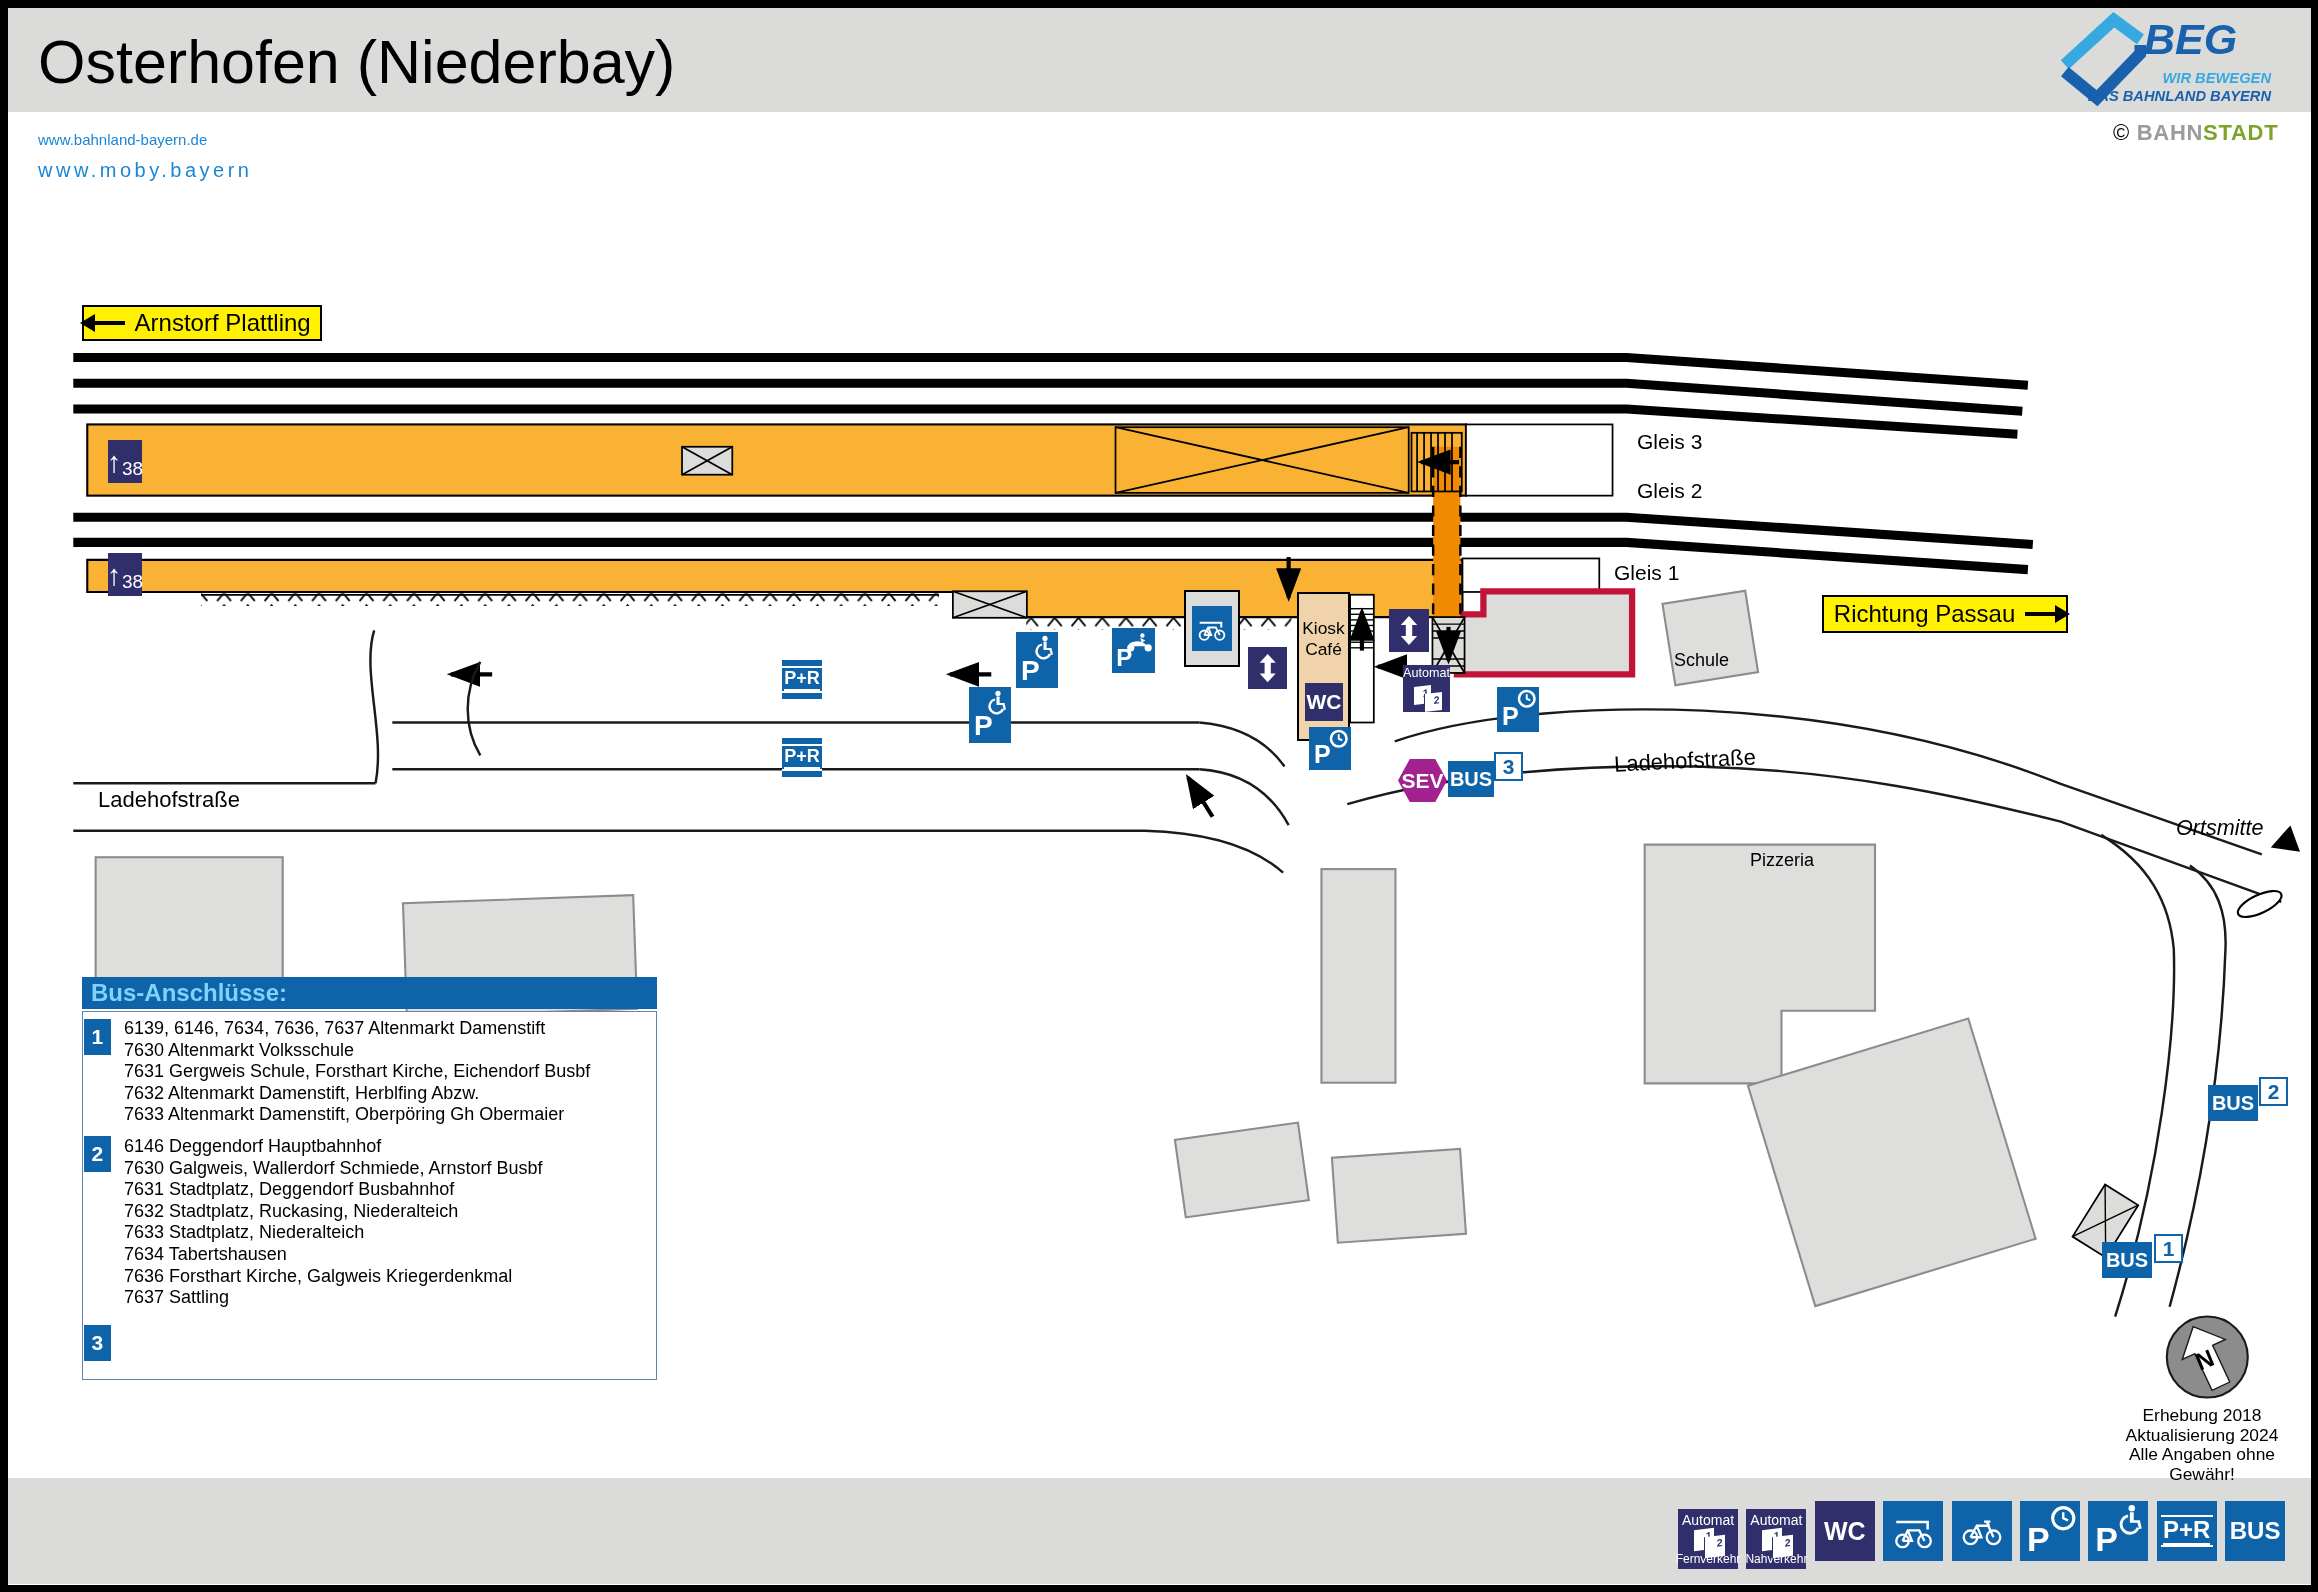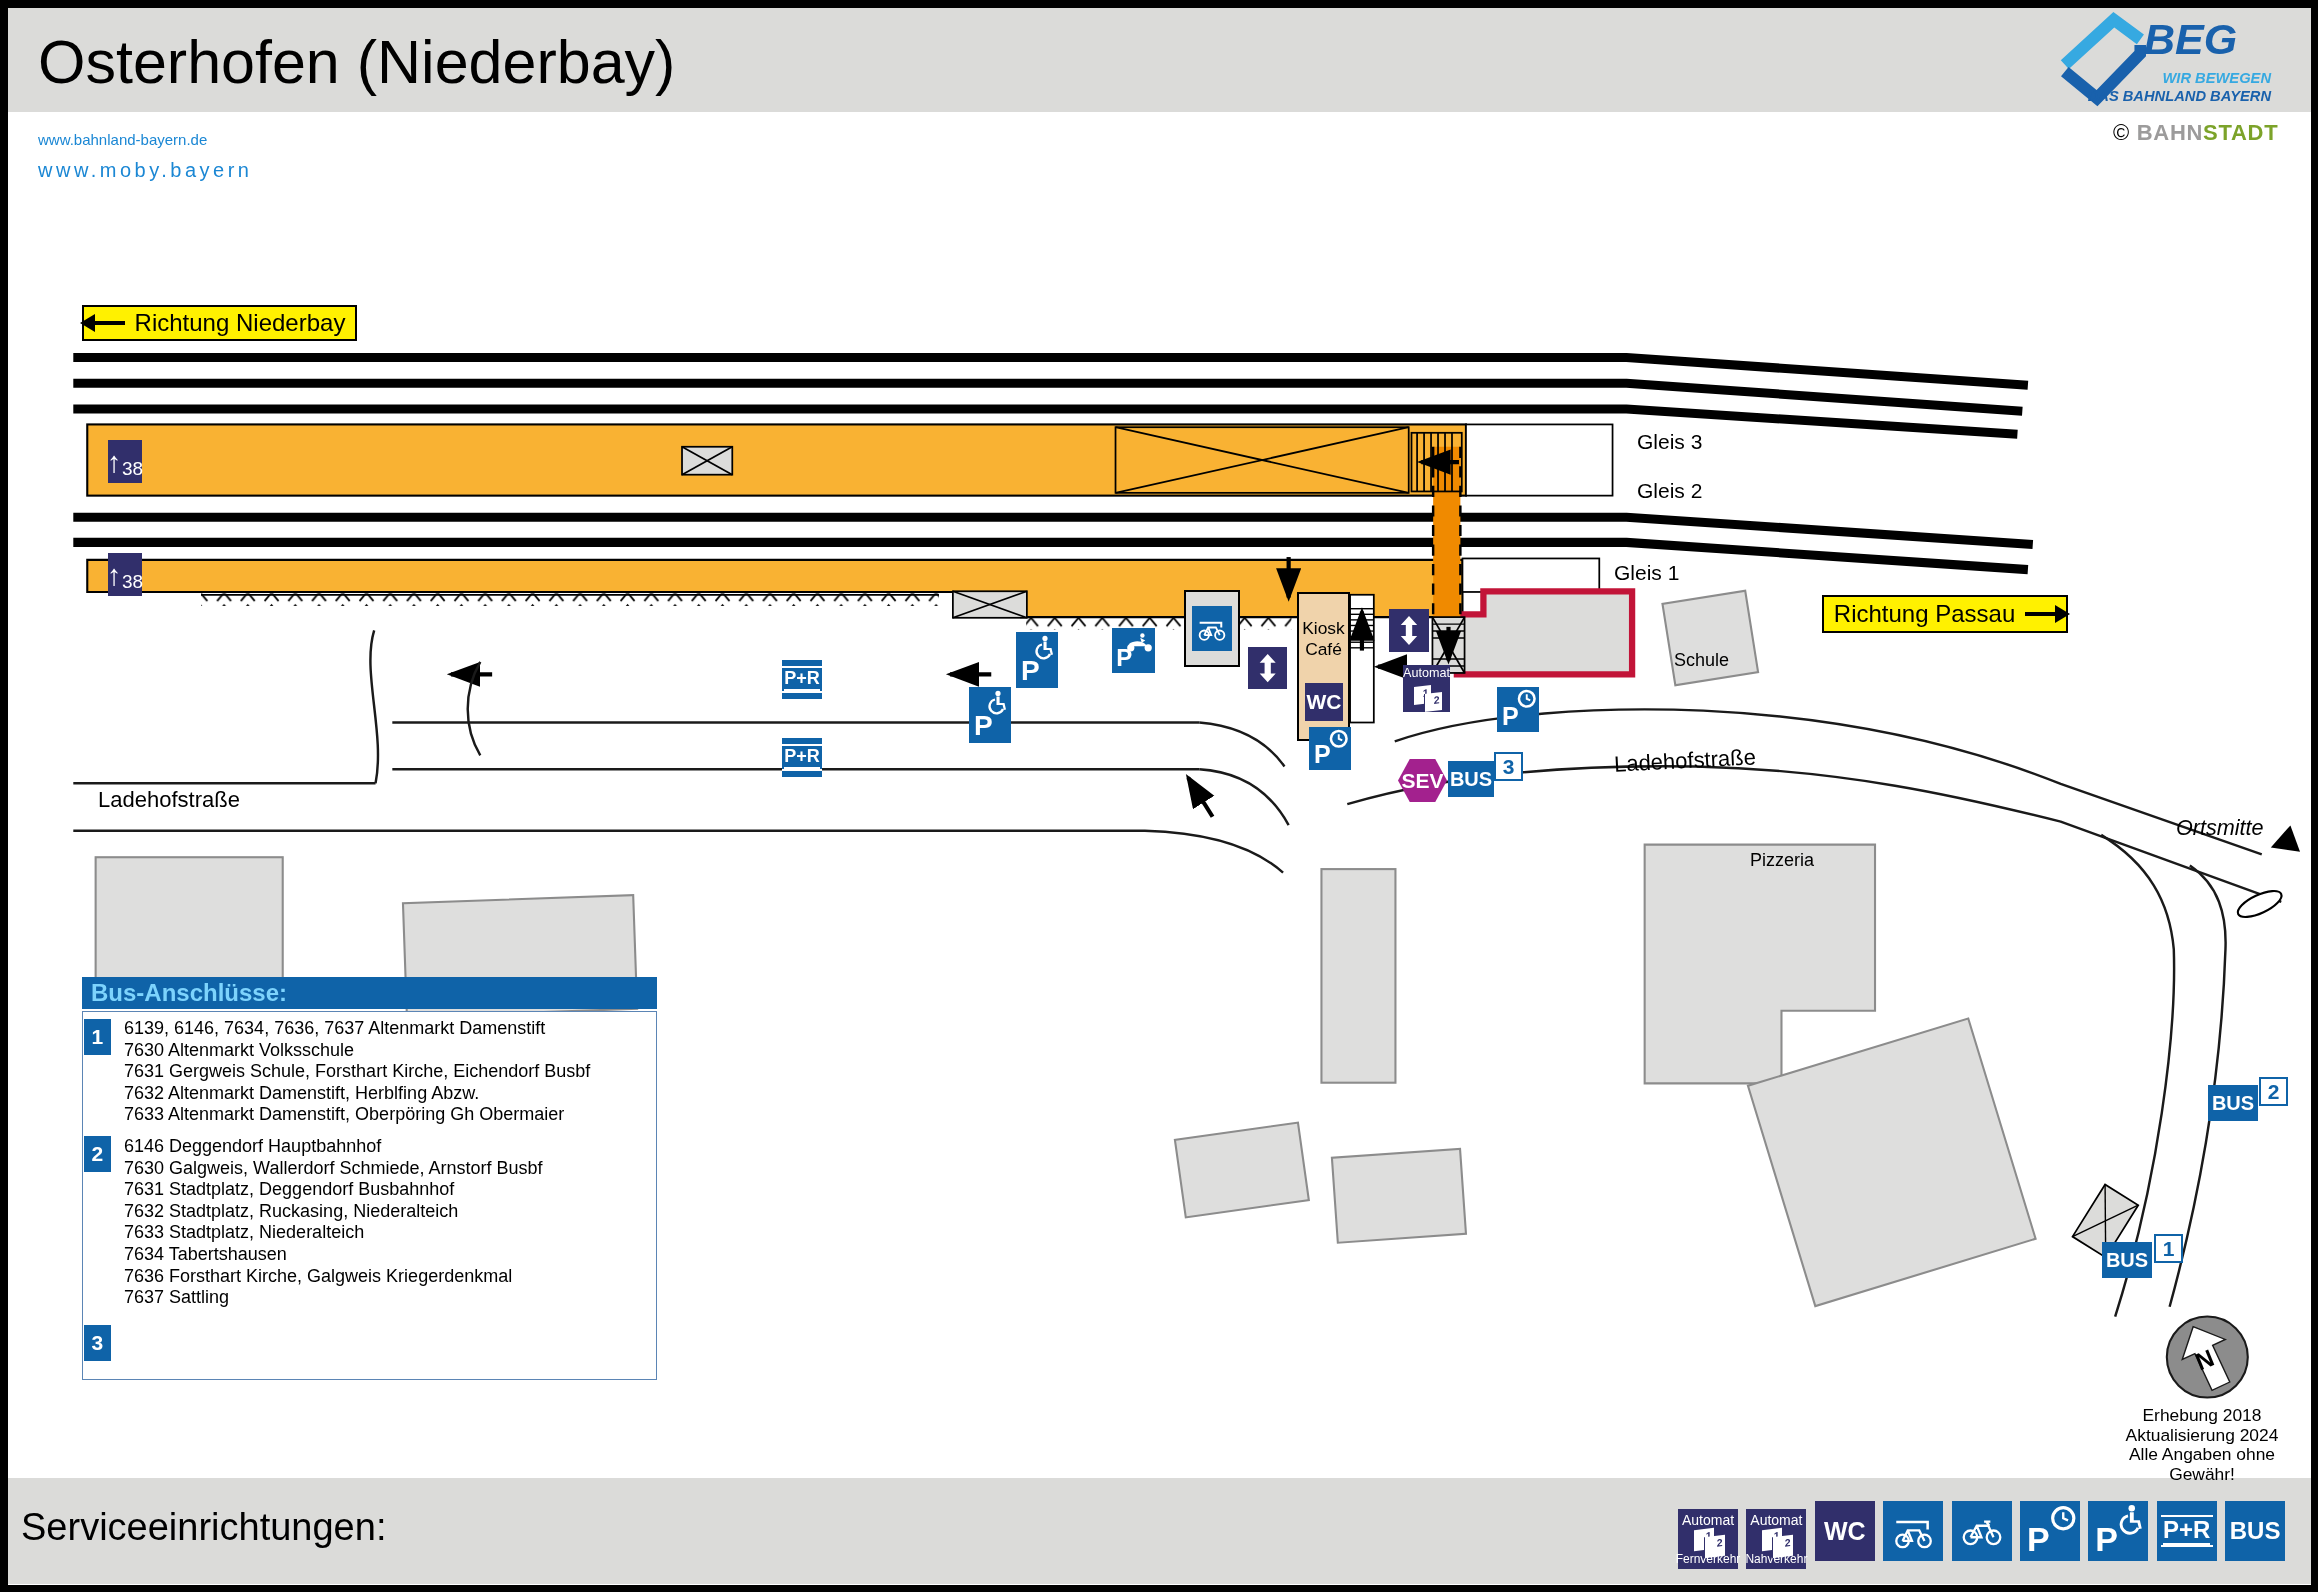--- a/index.html
+++ b/index.html
@@ -197,21 +197,21 @@
     <g>
       <circle cx="3162" cy="1944" r="58" fill="#8C8C8C" stroke="#1a1a1a" stroke-width="3"></circle>
       <g transform="rotate(-25 3162 1944)">
         <polygon points="3162,1896 3196,1932 3176,1932 3176,1990 3148,1990 3148,1932 3128,1932" fill="#fff" stroke="#1a1a1a" stroke-width="2"></polygon>
       </g>
     </g>
   </svg>
 
   <div class="ysign" style="left:82px;top:305px;height:36px;">
     <span class="arrL"></span>
-    <span>Richtung Niederbay</span>
+    <span>Arnstorf Plattling</span>
   </div>
   <div class="ysign" style="left:1822px;top:595px;height:38px;">
     <span>Richtung Passau</span>
     <span class="arrR"></span>
   </div>
 
   <div class="lbl" style="left:1637px;top:430px;font-size:21px;">Gleis 3</div>
   <div class="lbl" style="left:1637px;top:479px;font-size:21px;">Gleis 2</div>
   <div class="lbl" style="left:1614px;top:561px;font-size:21px;">Gleis 1</div>
 
@@ -363,21 +363,20 @@
     <div>7632 Stadtplatz, Ruckasing, Niederalteich</div>
     <div>7633 Stadtplatz, Niederalteich</div>
     <div>7634 Tabertshausen</div>
     <div>7636 Forsthart Kirche, Galgweis Kriegerdenkmal</div>
     <div>7637 Sattling</div>
   </div>
 
   <div class="tile blue" style="left:84px;top:1325px;width:26.5px;height:36px;font-size:21px;z-index:11;">3</div>
 
   <div class="band" style="top:1478px;height:106px;"></div>
-  <div class="lbl" style="left:21px;top:1506px;font-size:38px;z-index:7;">Serviceeinrichtungen:</div>
 
   <div class="abs" style="left:1678px;top:1501px;display:flex;gap:8.4px;z-index:7;">
 
     <div class="legend-item navy kv" style="padding:2.8px 0;">
       <div style="font-size:14px;font-weight:400;">Automat</div>
       <div class="ticketwrap">
         <div class="ticket t1">
             <span>1</span>
           </div>
         <div class="ticket t2">

